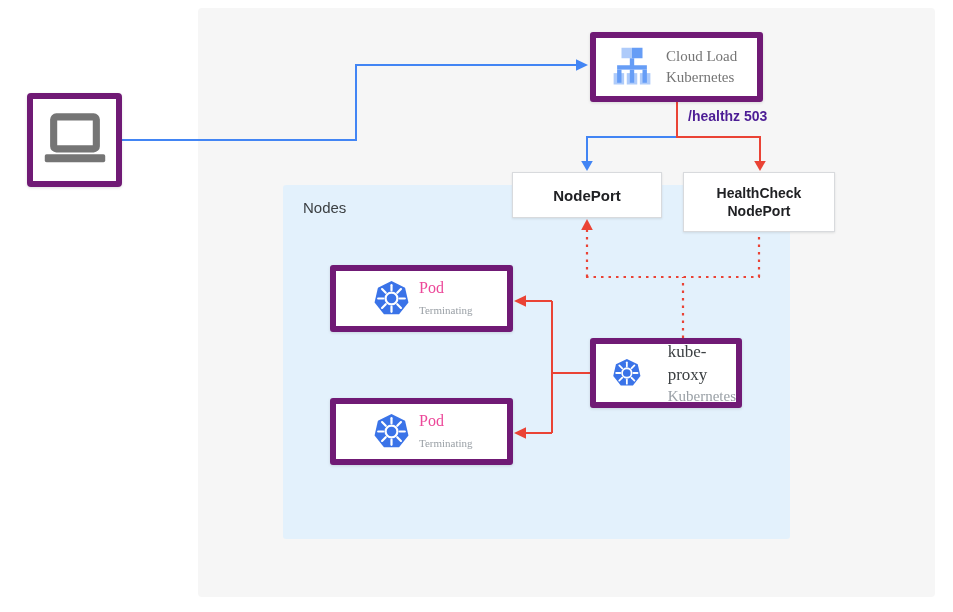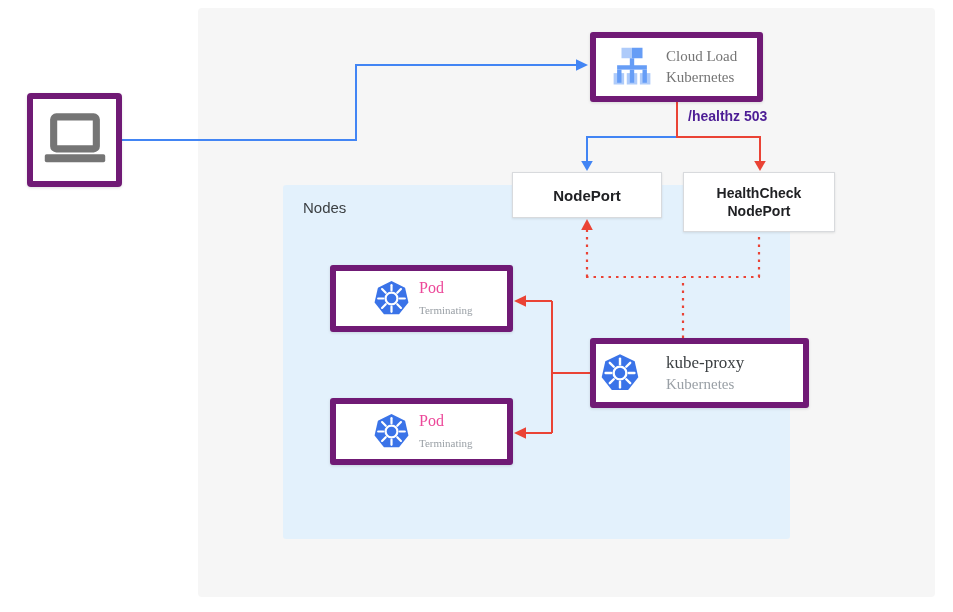--- a/index.html
+++ b/index.html
@@ -33,21 +33,21 @@
     box-sizing:border-box;display:flex;flex-direction:column;
     align-items:center;justify-content:center;
     box-shadow:0 1px 2px rgba(60,64,67,.12);
     font-weight:bold;color:#202124;text-align:center;
   }
   .nodeport-box{left:512px;top:172px;width:150px;height:46px;font-size:15px;}
   .hc-box{left:683px;top:172px;width:152px;height:60px;font-size:14px;line-height:18px;}
   .pod-box{width:183px;height:67px;padding-left:37px;gap:9px;}
   .pod1{left:330px;top:265px;}
   .pod2{left:330px;top:398px;}
-  .kp-box{left:590px;top:338px;width:219px;height:70px;padding-left:4px;gap:26px;}
+  .kp-box{left:590px;top:338px;width:152px;height:70px;padding-left:16px;gap:26px;}
   .title-dark{font-size:16px;line-height:22px;color:#ec4899;}
   .sub-gray{font-size:11px;line-height:22px;color:#9aa0a6;}
   .kp-title{font-size:17px;line-height:23px;color:#3c4043;}
   .kp-sub{font-size:15px;line-height:21px;color:#9aa0a6;}
   .healthz{
     position:absolute;left:688px;top:108px;
     font-size:14px;font-weight:bold;color:#4c1d95;
   }
   .overlay{position:absolute;left:0;top:0;width:953px;height:612px;pointer-events:none;}
 </style>

